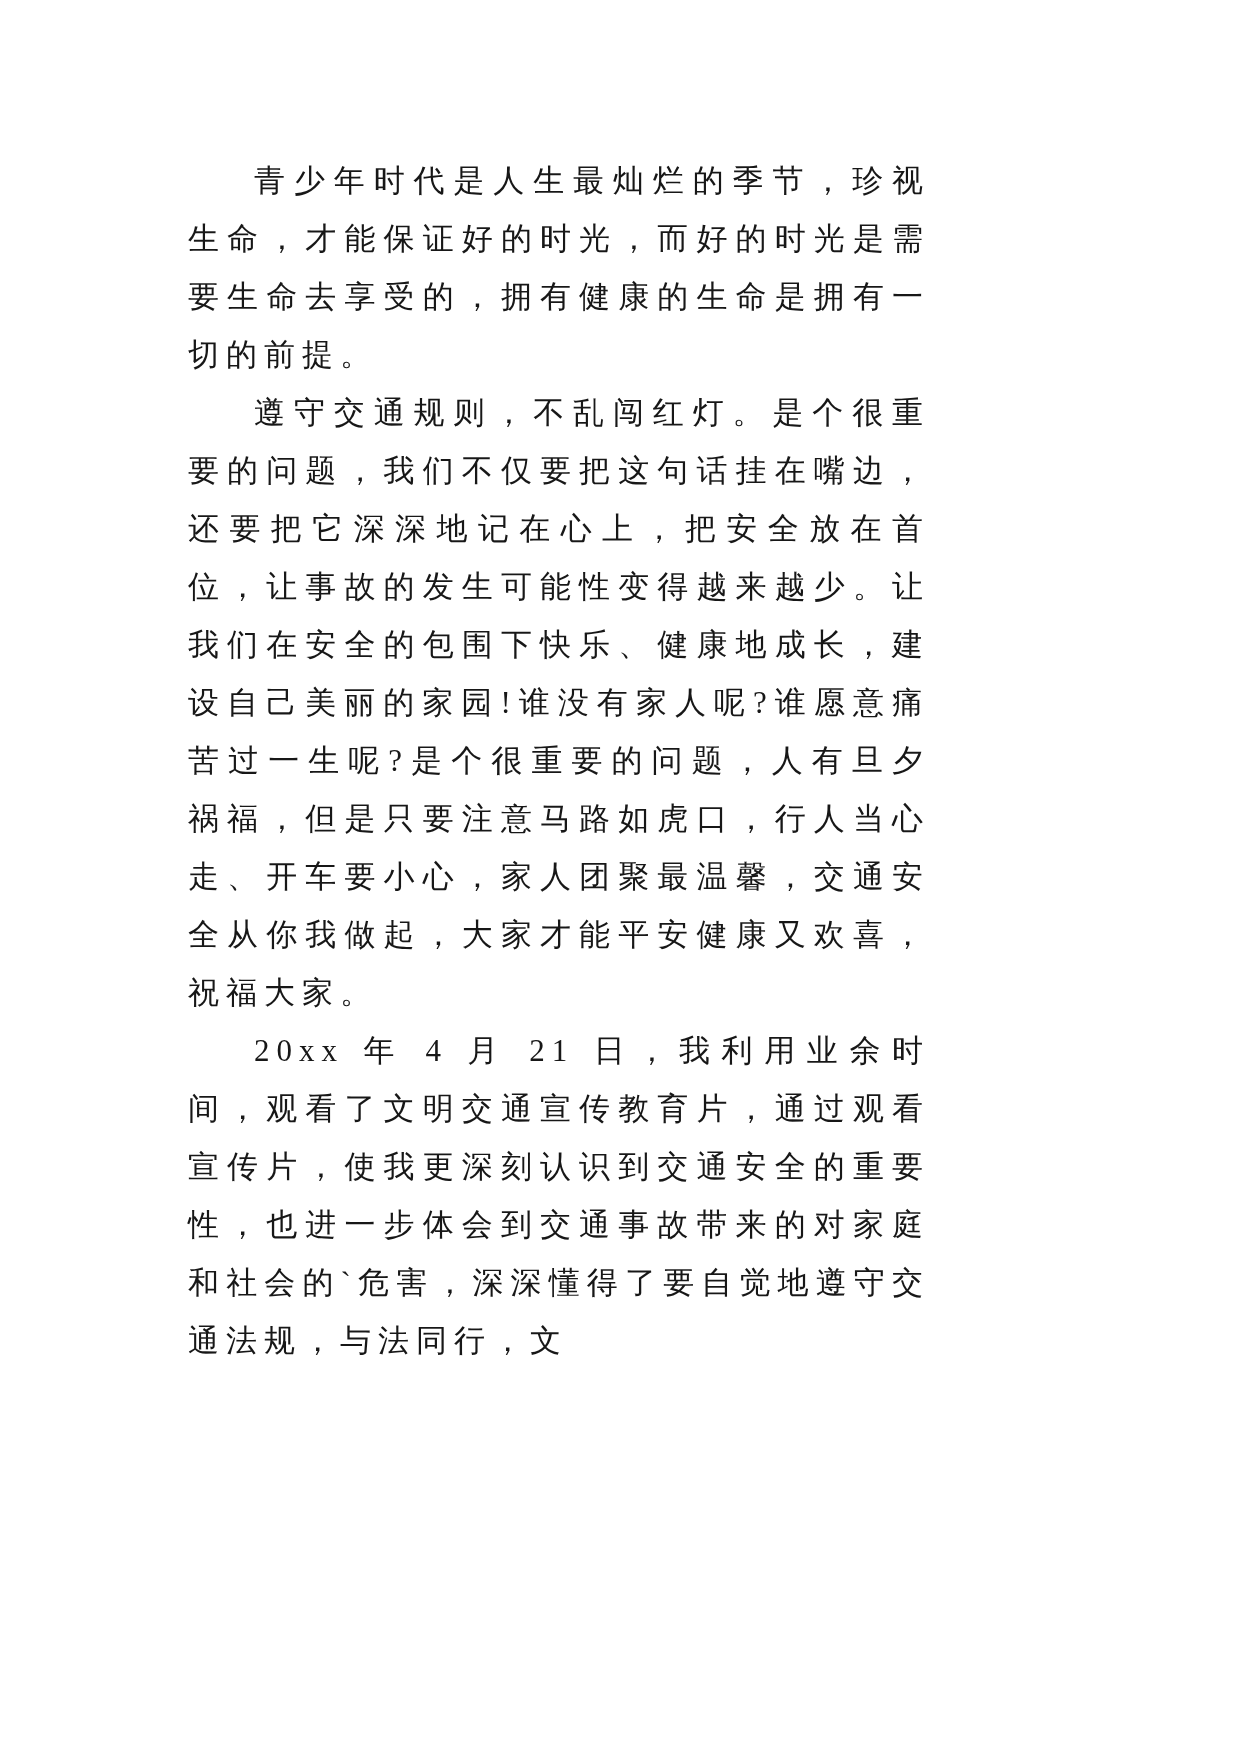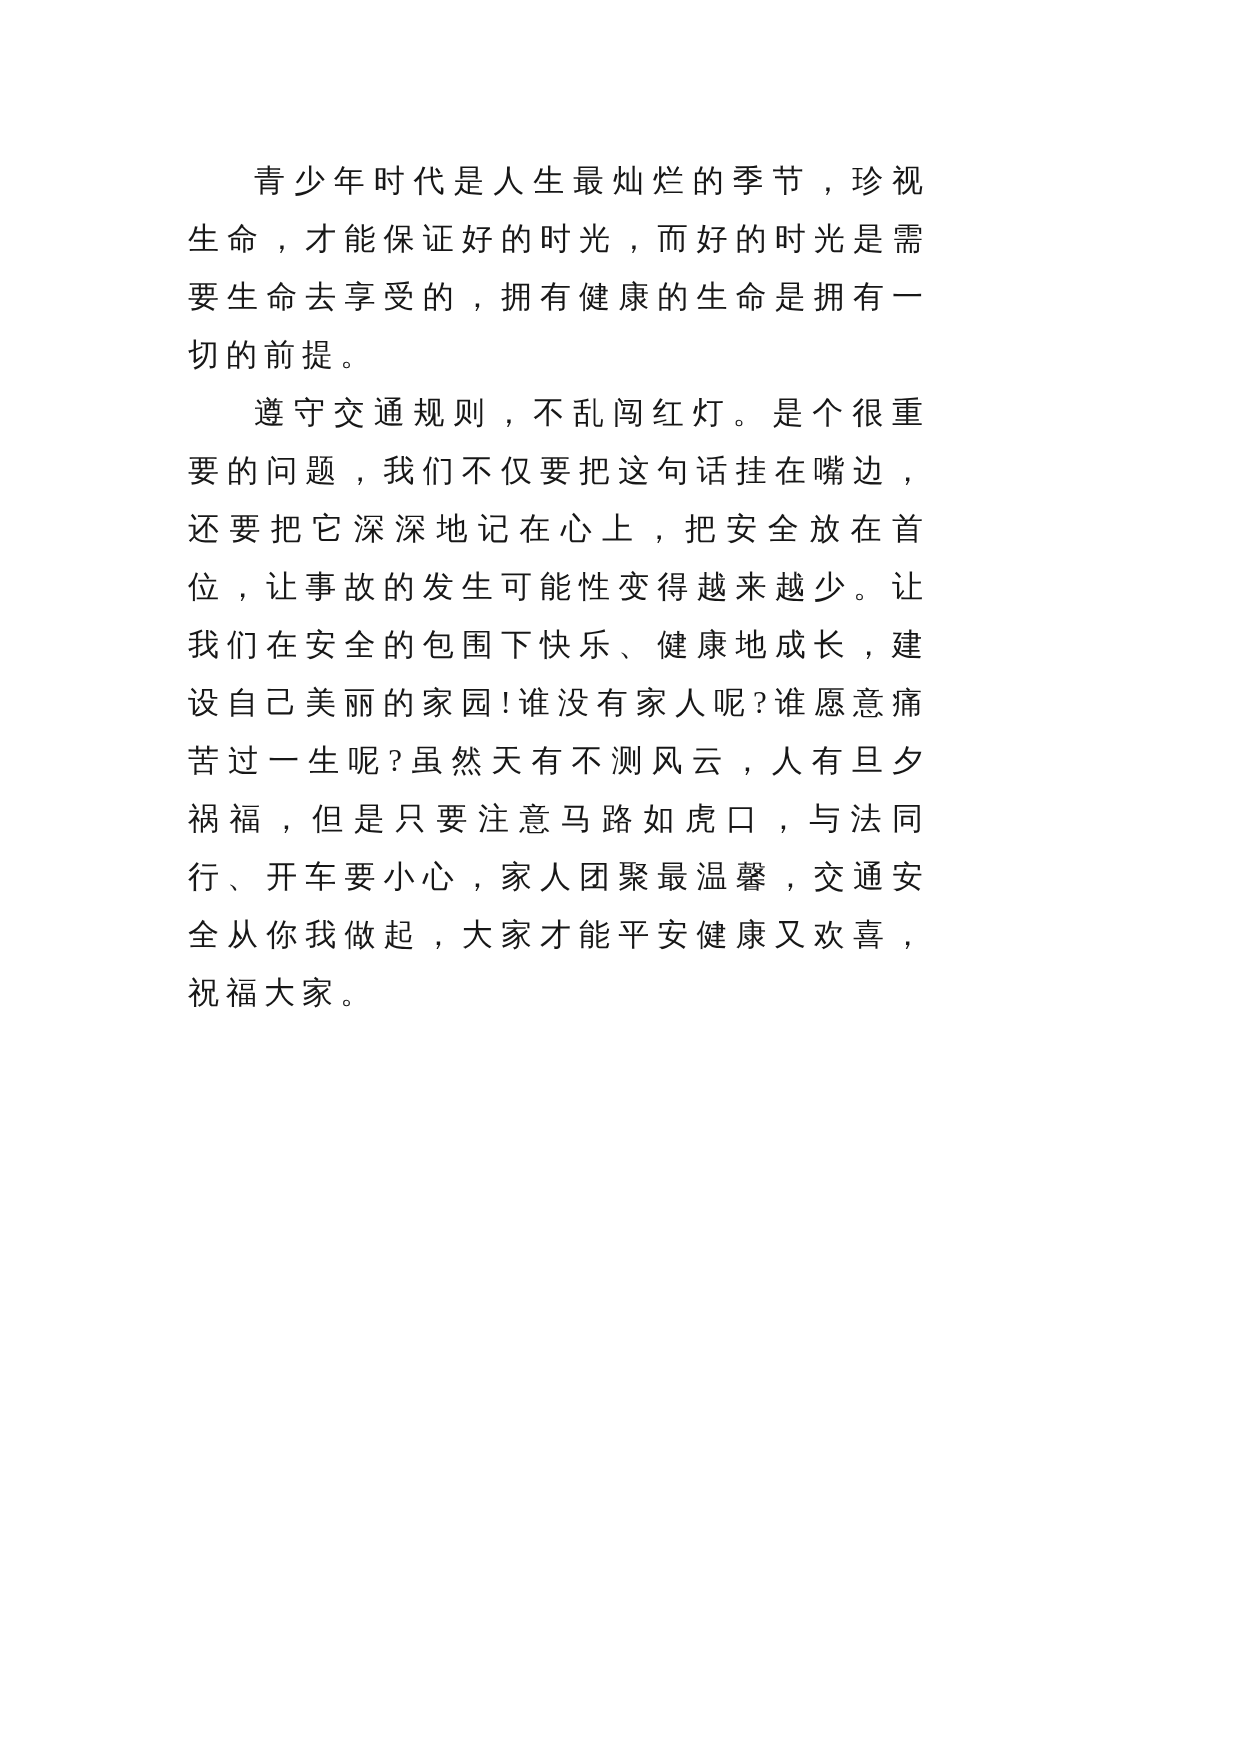--- a/index.html
+++ b/index.html
@@ -33,15 +33,16 @@
     text-indent: 66px;
     word-break: break-all;
   }
 </style>
 </head>
 <body>
 
 <div class="page">
   <div class="doc">
     <p>青少年时代是人生最灿烂的季节，珍视生命，才能保证好的时光，而好的时光是需要生命去享受的，拥有健康的生命是拥有一切的前提。</p>
-    <p>遵守交通规则，不乱闯红灯。是个很重要的问题，我们不仅要把这句话挂在嘴边，还要把它深深地记在心上，把安全放在首位，让事故的发生可能性变得越来越少。让我们在安全的包围下快乐、健康地成长，建设自己美丽的家园!谁没有家人呢?谁愿意痛苦过一生呢?虽然天有不测风云，人有旦夕祸福，但是只要注意马路如虎口，与法同行、开车要小心，家人团聚最温馨，交通安全从你我做起，大家才能平安健康又欢喜，祝福大家。</p>
+    <p>遵守交通规则，不乱闯红灯。是个很重要的问题，我们不仅要把这句话挂在嘴边，还要把它深深地记在心上，把安全放在首位，让事故的发生可能性变得越来越少。让我们在安全的包围下快乐、健康地成长，建设自己美丽的家园!谁没有家人呢?谁愿意痛苦过一生呢?是个很重要的问题，人有旦夕祸福，但是只要注意马路如虎口，行人当心走、开车要小心，家人团聚最温馨，交通安全从你我做起，大家才能平安健康又欢喜，祝福大家。</p>
+    <p>20xx 年 4 月 21 日，我利用业余时间，观看了文明交通宣传教育片，通过观看宣传片，使我更深刻认识到交通安全的重要性，也进一步体会到交通事故带来的对家庭和社会的`危害，深深懂得了要自觉地遵守交通法规，与法同行，文</p>
   </div>
 </div>
 
 </body></html>

